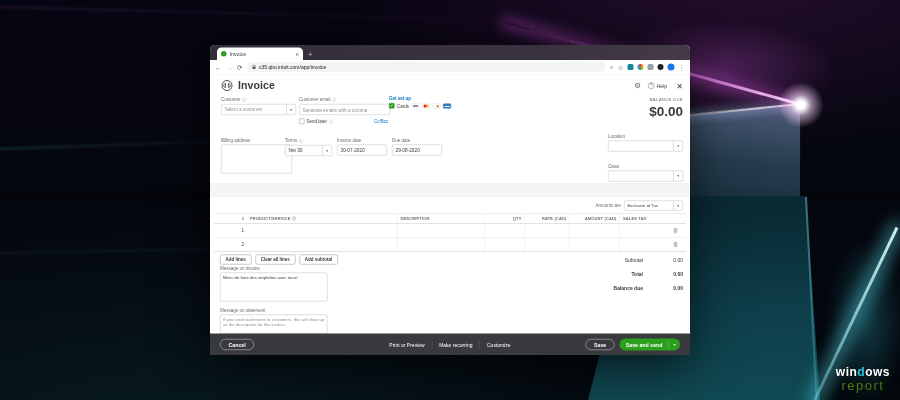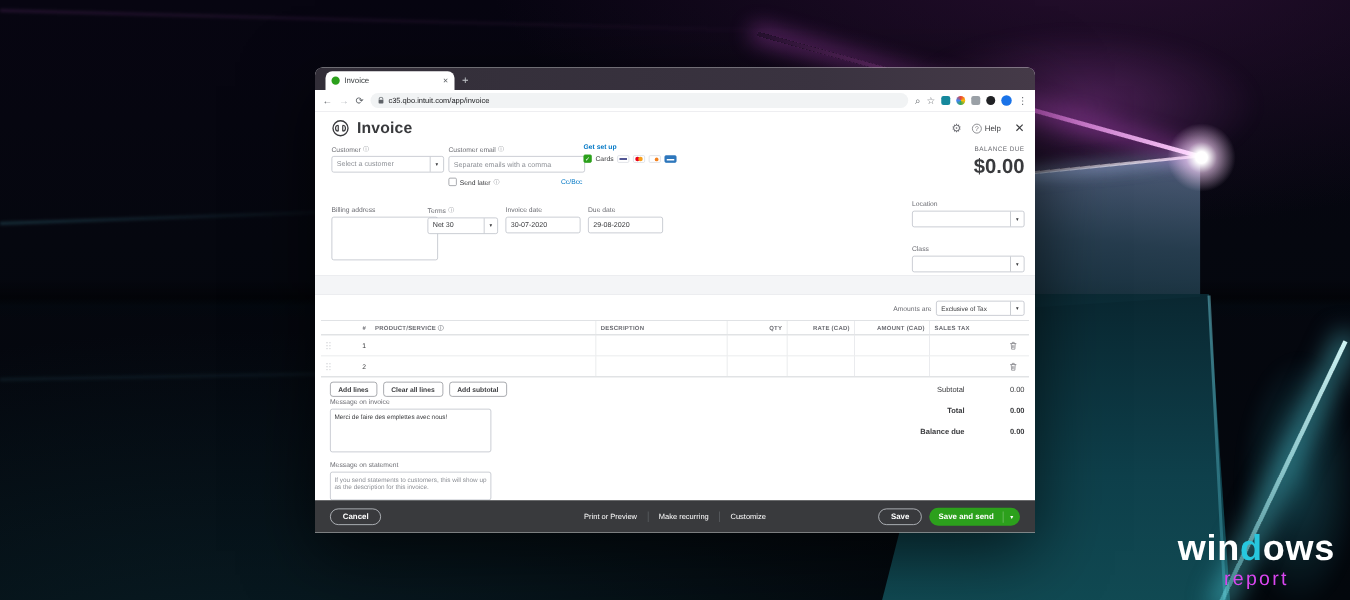--- a/index.html
+++ b/index.html
@@ -39,23 +39,23 @@
   .wp-vertex { left:778px; top:82px; width:46px; height:46px; border-radius:50%;
       background:radial-gradient(circle, #fff 0 12%, rgba(255,220,255,.55) 32%, transparent 70%); }
   .wp-streak-cyan { left:897px; top:226px; width:193px; height:3px; transform:rotate(115.5deg); transform-origin:0 50%;
       background:linear-gradient(90deg, rgba(215,255,255,.95), rgba(110,230,240,.55));
       box-shadow:0 0 16px 5px rgba(90,225,240,.5); }
   .wp-haze-cyan { left:826px; top:236px; width:80px; height:170px; border-radius:50%;
       background:radial-gradient(closest-side, rgba(50,180,200,.30), transparent); filter:blur(4px); }
 
   
   .watermark { position:absolute; right:10px; bottom:8px; text-align:center; line-height:1; }
-  .wm-line1 { font-size:24px; font-weight:700; color:#ffffff; letter-spacing:.5px; }
+  .wm-line1 { font-size:12px; font-weight:700; color:#ffffff; letter-spacing:.5px; }
   .wm-accent { color:#27c7de; }
-  .wm-line2 { font-size:13px; color:#d946ef; letter-spacing:1.5px; margin-top:1px; }
+  .wm-line2 { font-size:13px; color:#4d7c0f; letter-spacing:1.5px; margin-top:1px; }
 
   
   .browser-window { position:absolute; left:210px; top:45px; width:480px; height:310px;
       box-shadow:0 12px 44px rgba(0,0,0,.65); }
   .scale { width:960px; height:620px; transform:scale(.5); transform-origin:0 0;
       border-radius:10px 10px 0 0; overflow:hidden; background:#fff; }
 
   
   .tabstrip { height:30px; background:linear-gradient(90deg,#322e38,#3a3340 70%,#453a48); display:flex; align-items:flex-end; padding-left:14px; }
   .tab { width:172px; height:25px; background:#fff; border-radius:9px 9px 0 0; display:flex; align-items:center; padding:0 8px; gap:6px; }

